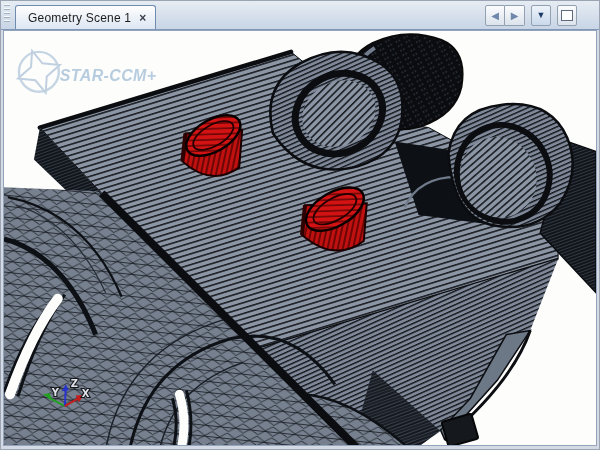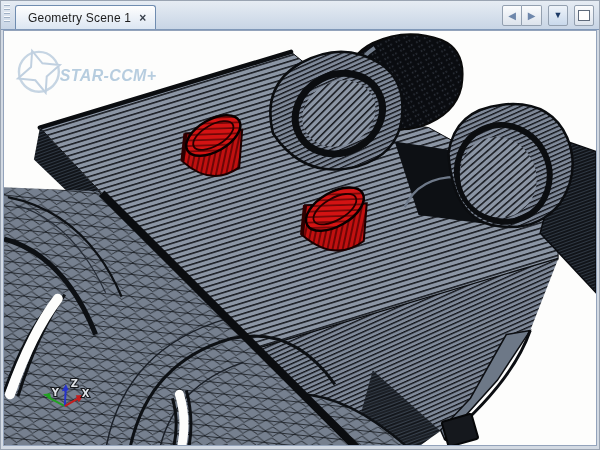--- a/index.html
+++ b/index.html
@@ -4,21 +4,21 @@
 <style>
   html,body{margin:0;padding:0;background:#e9e9e9;}
   .app{
     width:600px;height:450px;position:relative;box-sizing:border-box;
     background:#d3dae3;border:1px solid #9aa4b2;overflow:hidden;
     font-family:"Liberation Sans",sans-serif;
   }
   .tabbar{
     height:28px;background:linear-gradient(#e6ecf3,#c8d5e5);
     border-bottom:1px solid #8098b8;
-    display:flex;align-items:flex-end;padding:0 5px 0 2px;
+    display:flex;align-items:flex-end;padding:0 22px 0 2px;
   }
   .grip{
     width:6px;height:20px;margin:0 5px 3px 1px;align-self:center;
     background:repeating-linear-gradient(180deg,#f8fafc 0 1px,#9eafc4 1px 2px,rgba(0,0,0,0) 2px 4px);
   }
   .tab{
     display:flex;align-items:center;gap:8px;height:23px;
     padding:0 9px 0 12px;
     background:linear-gradient(#fefefe,#dce6f2);
     border:1px solid #6f8cb0;border-bottom:none;border-radius:3px 3px 0 0;

